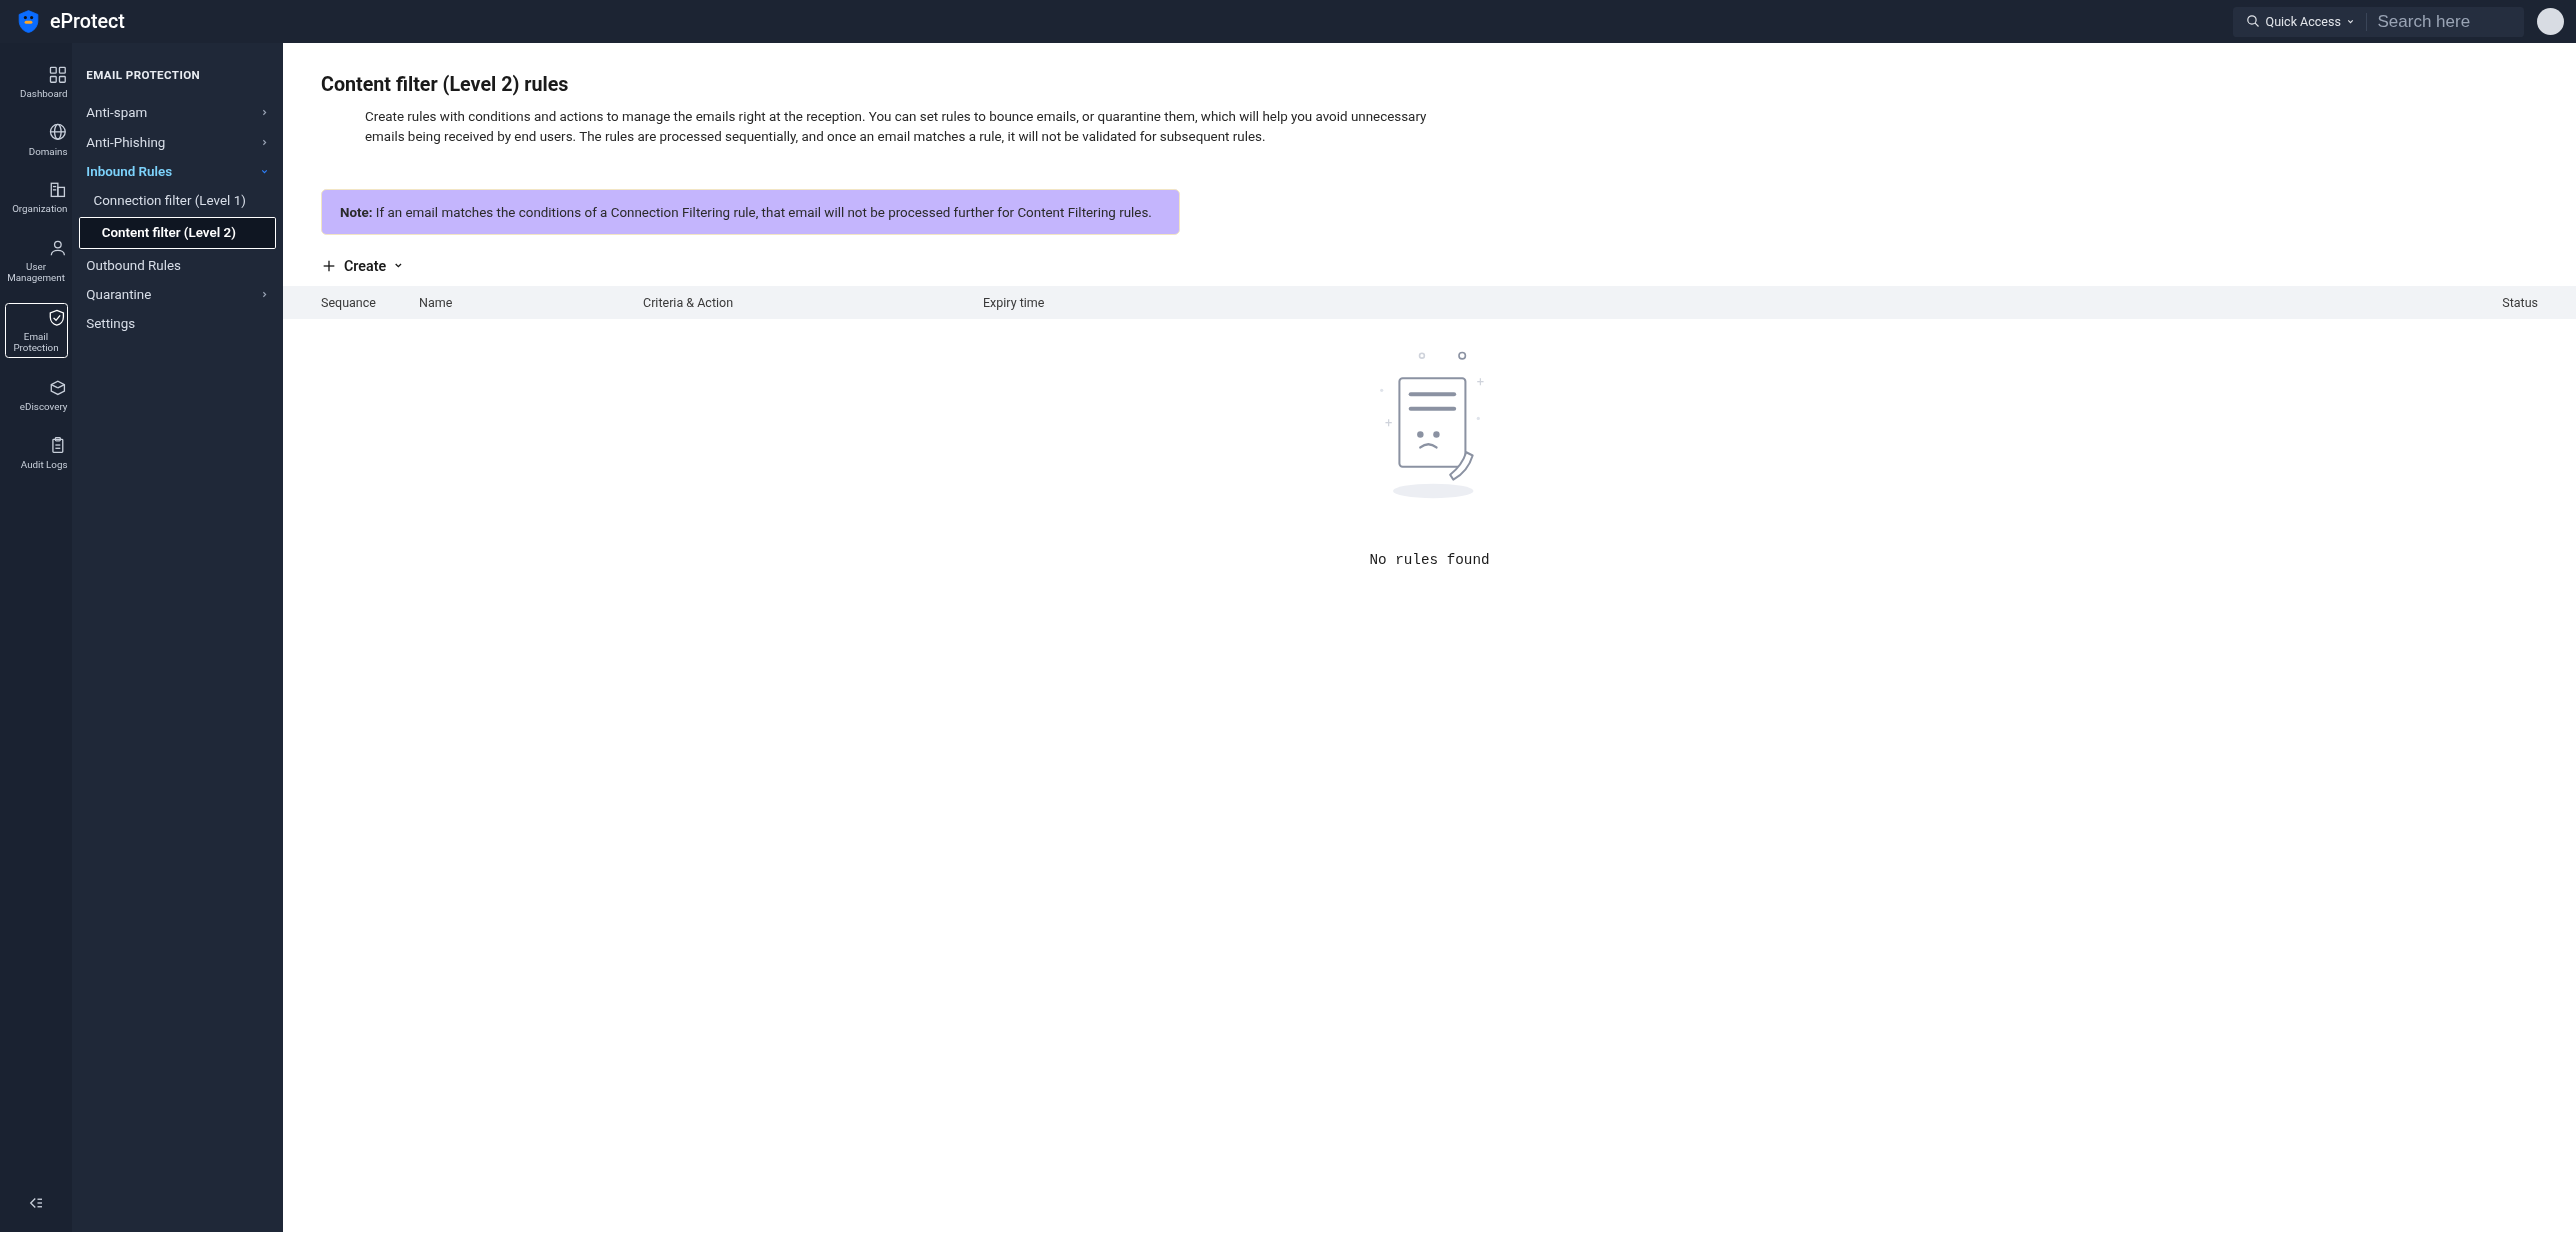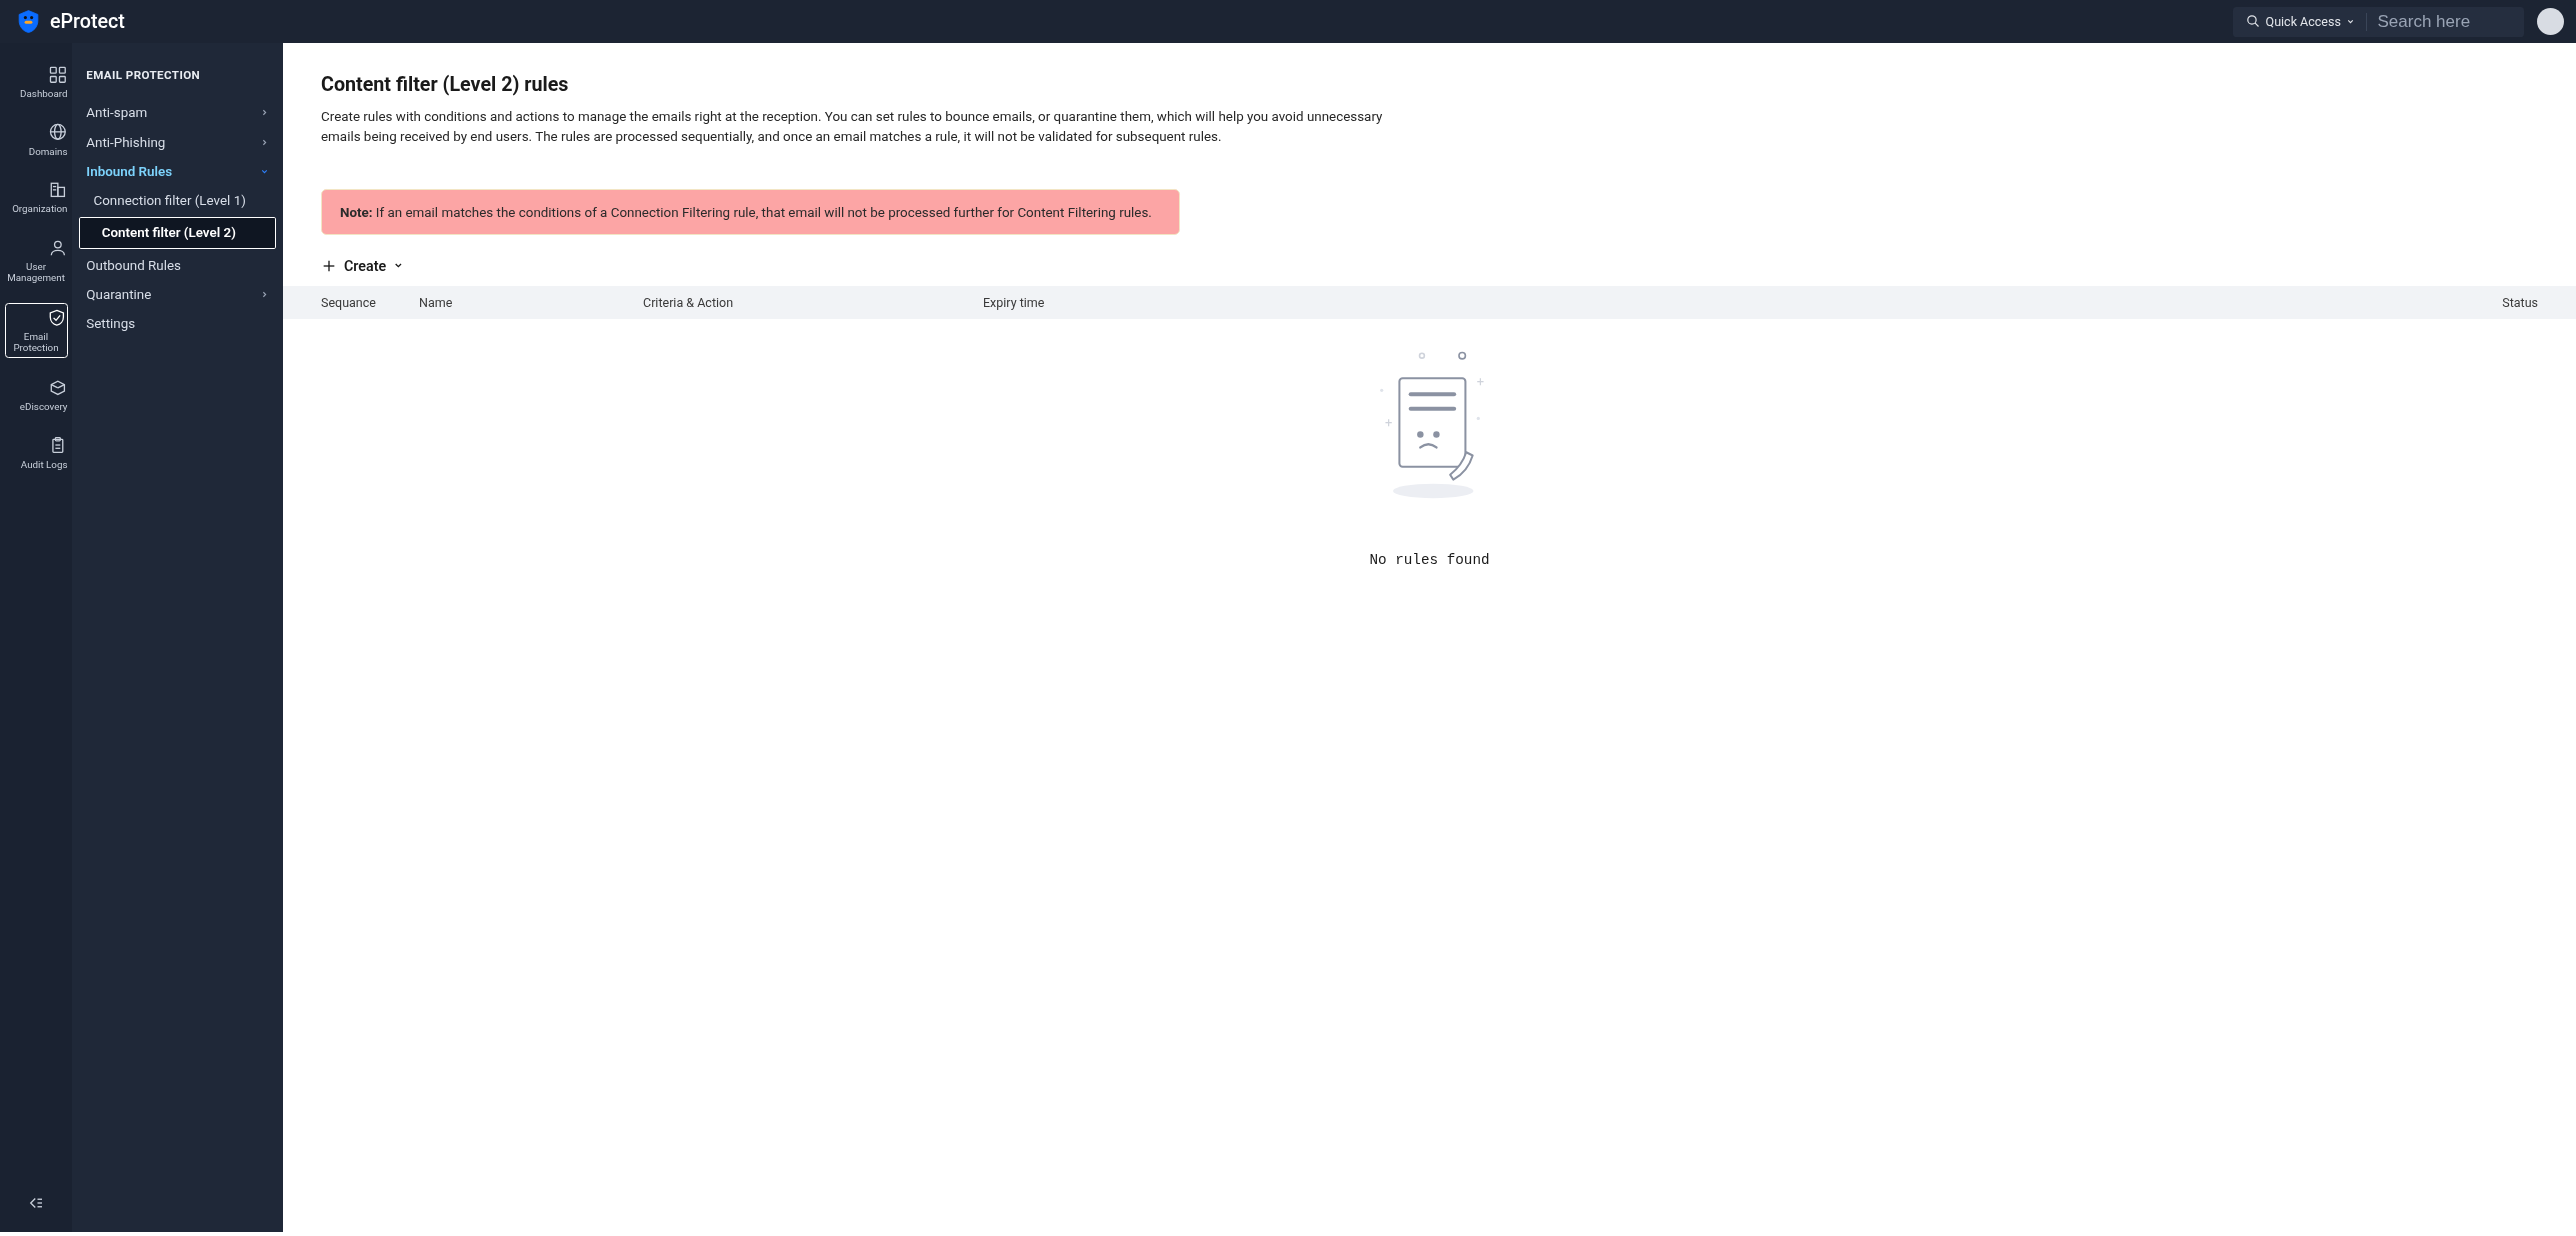--- a/index.html
+++ b/index.html
@@ -166,23 +166,24 @@
     font-weight: 700;
     margin-bottom: 10.7px;
     color: #1a1a1a;
   }
   .page-desc {
     font-size: 13.4px;
     color: #272727;
     line-height: 1.55;
     max-width: 1073px;
     margin-bottom: 41px;
+    margin-left: 44px;
   }
   .note-box {
-    background: #fca5a5;
+    background: #c4b5fd;
     border: 0.9px solid #f2e5c4;
     border-radius: 5.4px;
     padding: 14.3px 18px;
     font-size: 13.4px;
     color: #2b2b2b;
     max-width: 859px;
     margin-bottom: 23px;
   }
   .note-box b { font-weight: 700; }
 

